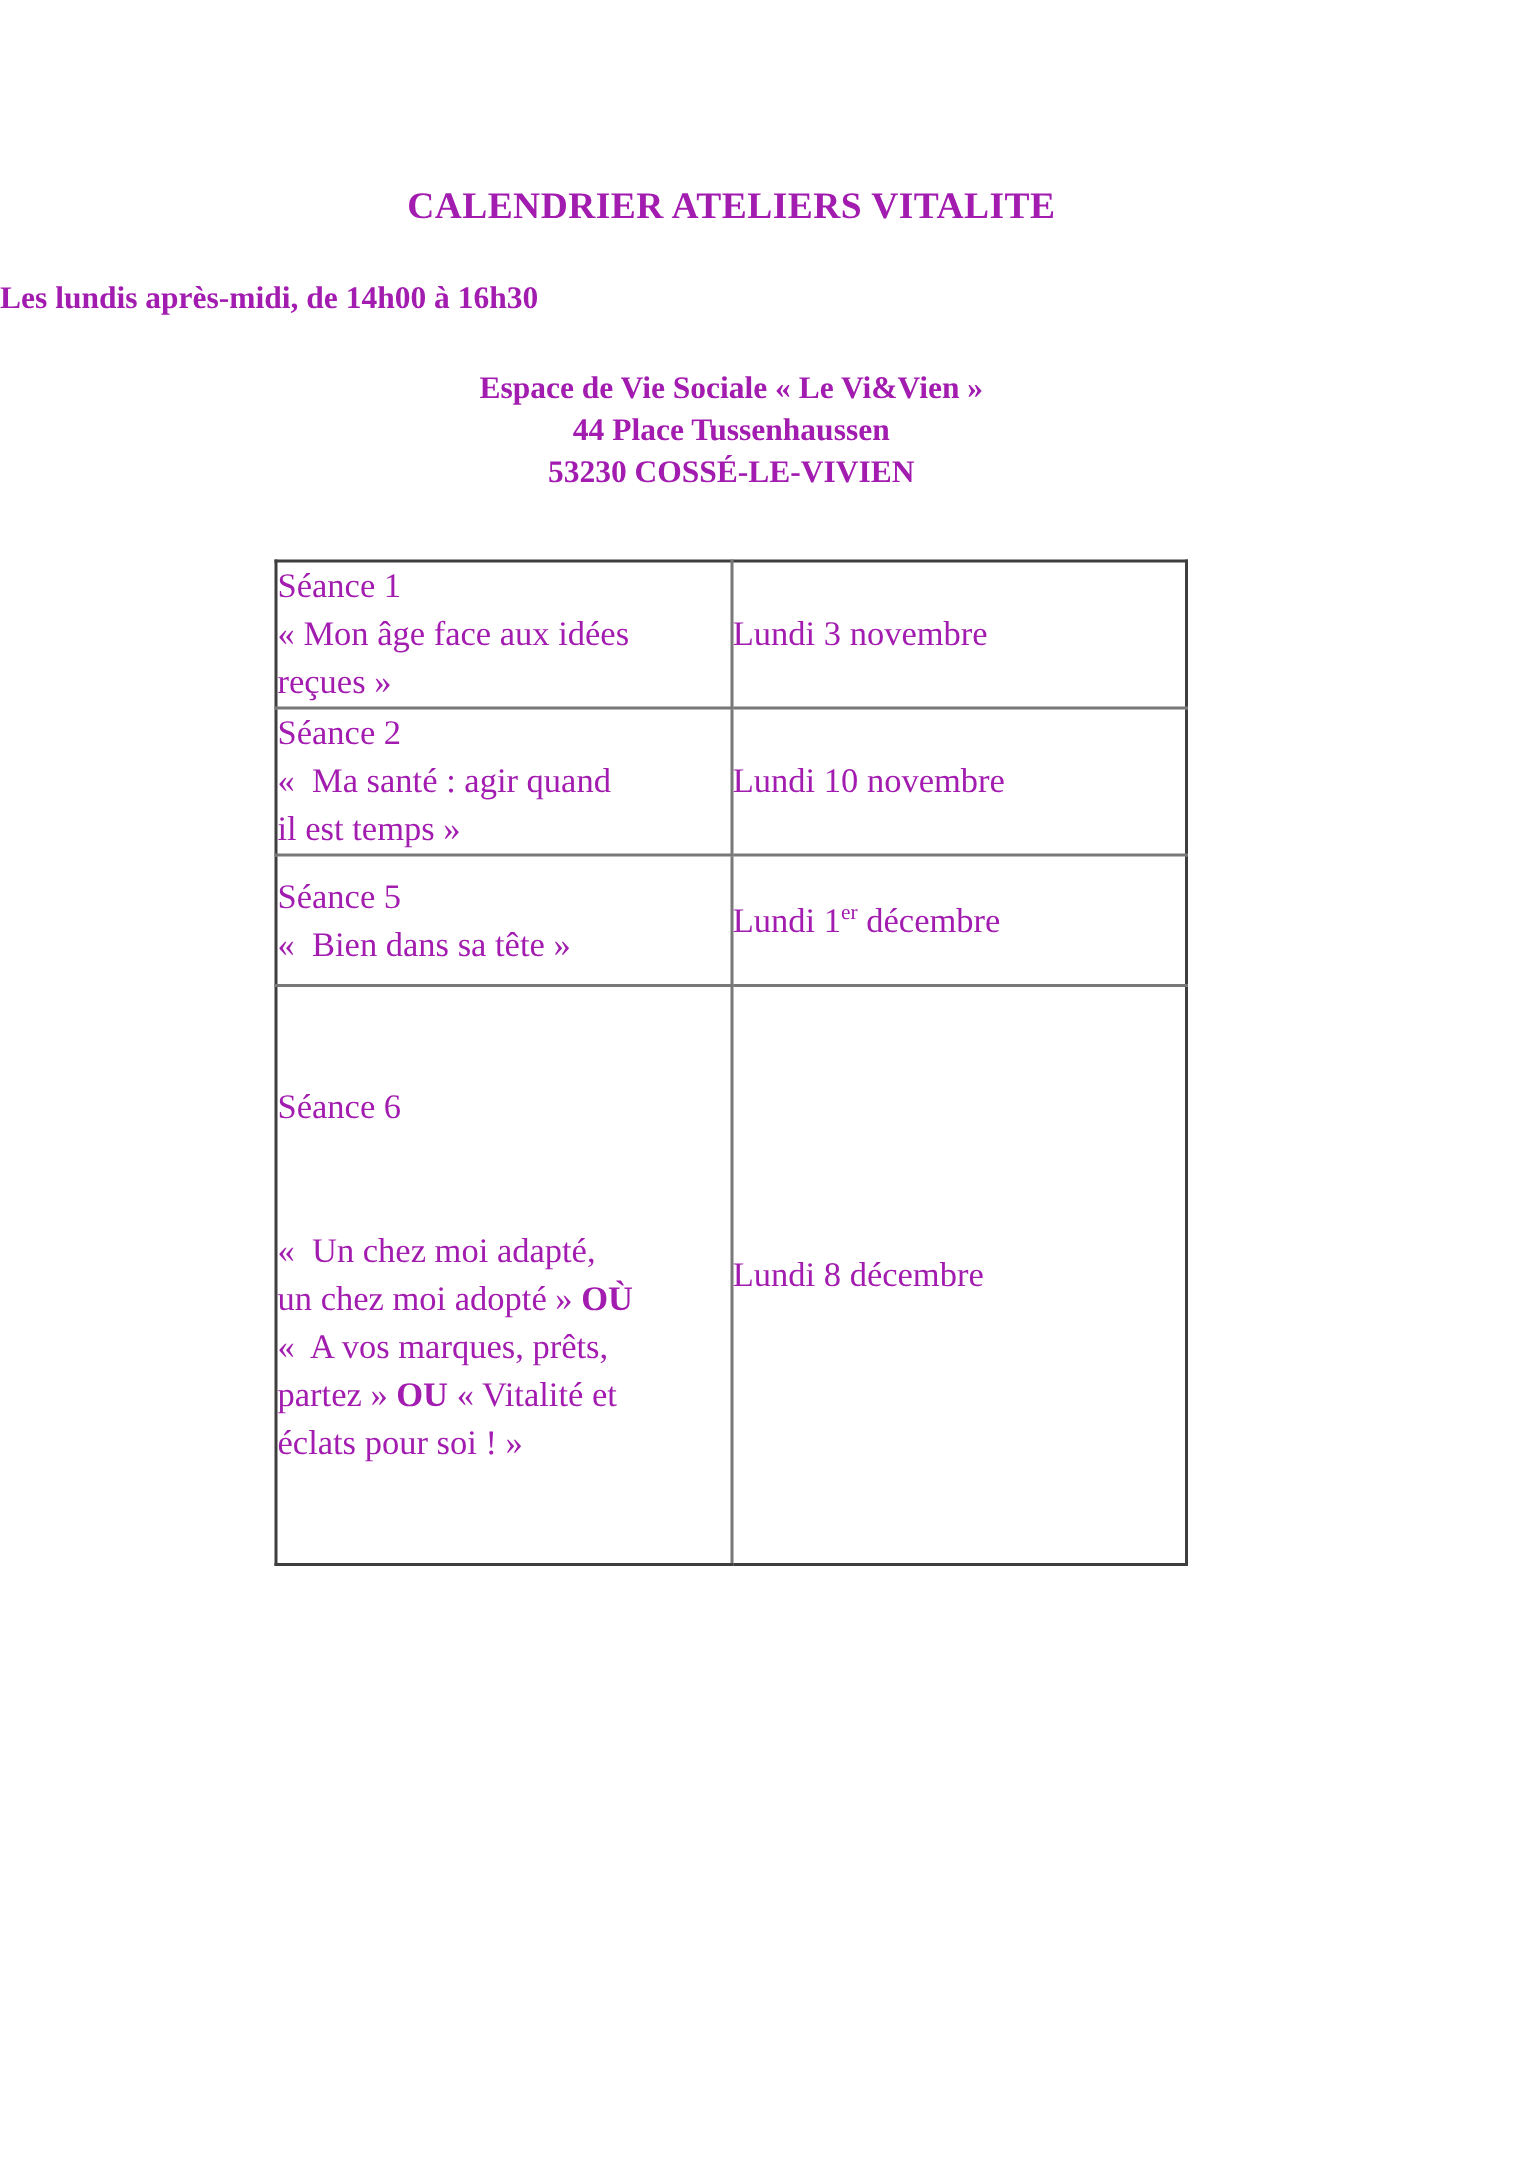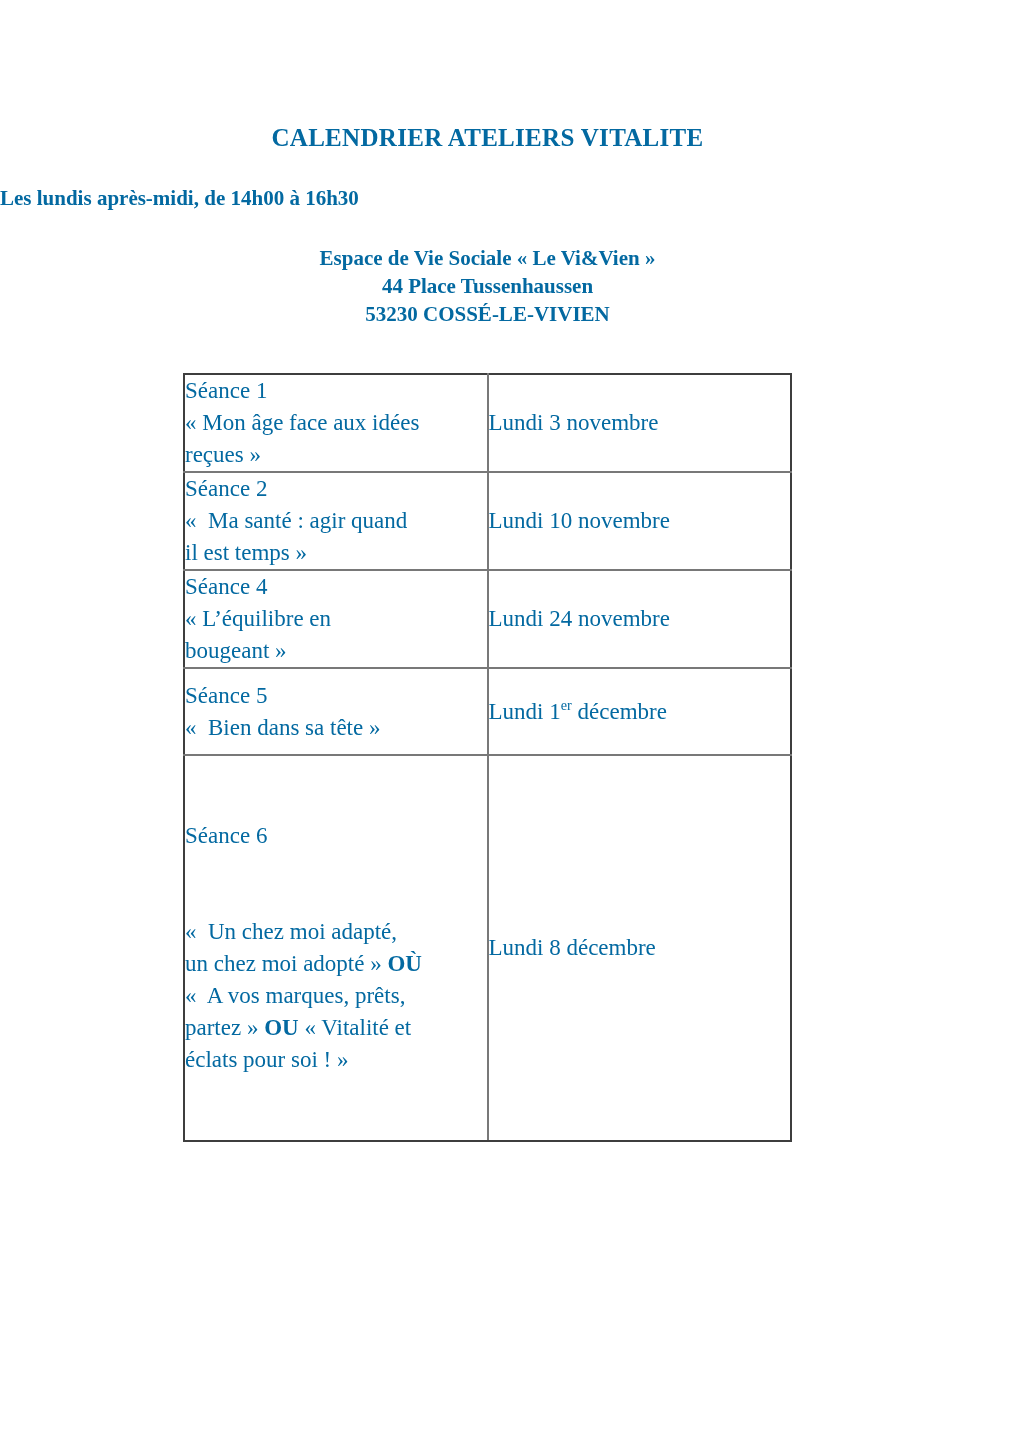--- a/index.html
+++ b/index.html
@@ -1,21 +1,21 @@
 <!DOCTYPE html>
 <html><head>
 <meta charset="utf-8">
 <style>
   html, body { margin: 0; padding: 0; background: #ffffff; }
   .page {
     position: relative;
     width: 975px;
     height: 1448px;
     background: #ffffff;
-    color: #0369a1;
+    color: #a21caf;
     font-family: "Liberation Serif", "DejaVu Serif", serif;
     overflow: hidden;
   }
   .title {
     margin: 0;
     padding-top: 124px;
     font-size: 25px;
     font-weight: bold;
     text-align: center;
     letter-spacing: 0.3px;
@@ -90,25 +90,20 @@
       <tr class="row-a">
         <td><div>Séance 1</div><div>« Mon âge face aux idées
 reçues »</div></td>
         <td>Lundi 3 novembre</td>
       </tr>
       <tr class="row-b">
         <td><div>Séance 2</div><div>«  Ma santé : agir quand
 il est temps »</div></td>
         <td>Lundi 10 novembre</td>
       </tr>
-      <tr class="row-a">
-        <td><div>Séance 4</div><div>« L’équilibre en
-bougeant »</div></td>
-        <td>Lundi 24 novembre</td>
-      </tr>
       <tr class="row-c">
         <td><div>Séance 5</div><div>«  Bien dans sa tête »</div></td>
         <td><span>Lundi 1</span><sup>er</sup><span> décembre</span></td>
       </tr>
       <tr class="row-d">
         <td>
           <div>Séance 6</div>
           <div><span>«  Un chez moi adapté,
 un chez moi adopté » </span><span class="bold">OÙ</span><span>
 «  A vos marques, prêts,

